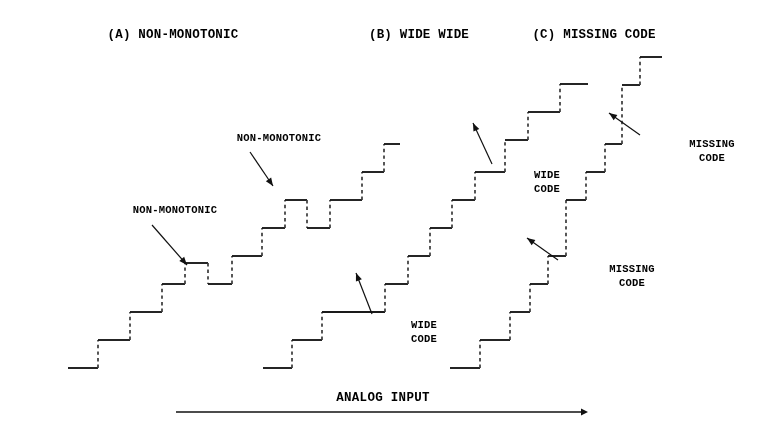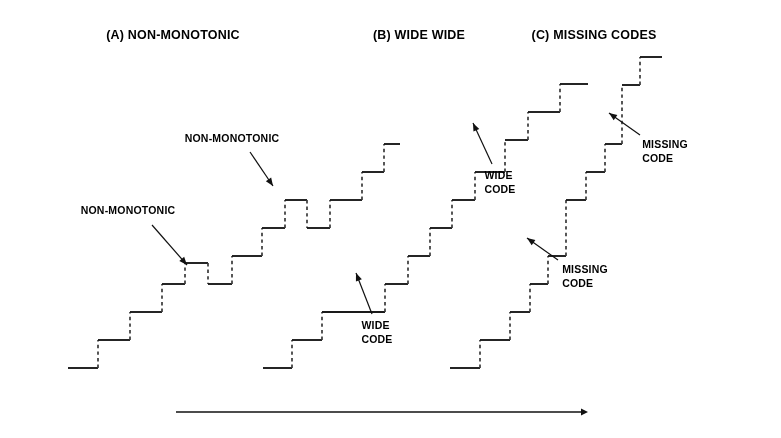--- a/index.html
+++ b/index.html
@@ -12,20 +12,21 @@
     font-family: "Liberation Sans", sans-serif;
     width: 781px;
     height: 438px;
     overflow: hidden;
   }
   #figure {
     position: relative;
     width: 781px;
     height: 308px;
     background: #ffffff;
+    font-family: Liberation Mono, monospace;
   }
   svg#canvas {
     position: absolute;
     left: 0;
     top: 0;
     width: 781px;
     height: 438px;
     display: block;
   }
   .panel-title {
@@ -39,22 +40,23 @@
     transform: translateX(-50%);
   }
   .callout {
     position: absolute;
     font-size: 10.5px;
     font-weight: bold;
     letter-spacing: 0.2px;
     line-height: 14px;
     color: #000000;
     white-space: pre-line;
-    text-align: left;
+    text-align: center;
     transform: translateX(-50%);
+    margin-left: 47px;
   }
   .axis-label {
     position: absolute;
     font-size: 12.5px;
     font-weight: bold;
     letter-spacing: 0.3px;
     color: #000000;
     white-space: nowrap;
     transform: translateX(-50%);
   }
@@ -193,29 +195,30 @@
       </g>
     <g id="axis-group">
         <line x1="176" y1="412" x2="581" y2="412" class="axis-line"></line>
         <polygon points="588,412 581,408.4 581,415.6" class="arrow-head"></polygon>
       </g>
   </svg>
 
   <div id="panel-titles">
       <div class="panel-title" style="left: 173px; top: 28px;">(A) NON-MONOTONIC</div>
       <div class="panel-title" style="left: 419px; top: 28px;">(B) WIDE WIDE</div>
-      <div class="panel-title" style="left: 594px; top: 28px;">(C) MISSING CODES</div>
+      <div class="panel-title" style="left: 594px; top: 28px;">(C) MISSING CODE</div>
     </div>
   <div id="callout-labels">
       <div class="callout" style="left: 128px; top: 203px;">NON-MONOTONIC</div>
       <div class="callout" style="left: 232px; top: 131px;">NON-MONOTONIC</div>
       <div class="callout" style="left: 377px; top: 318px;">WIDE
 CODE</div>
       <div class="callout" style="left: 500px; top: 168px;">WIDE
 CODE</div>
       <div class="callout" style="left: 585px; top: 262px;">MISSING
 CODE</div>
       <div class="callout" style="left: 665px; top: 137px;">MISSING
 CODE</div>
     </div>
 
+  <div class="axis-label" id="axis-label" style="left: 383px; top: 391px;">ANALOG INPUT</div>
 
 </div>
 
 </body></html>

